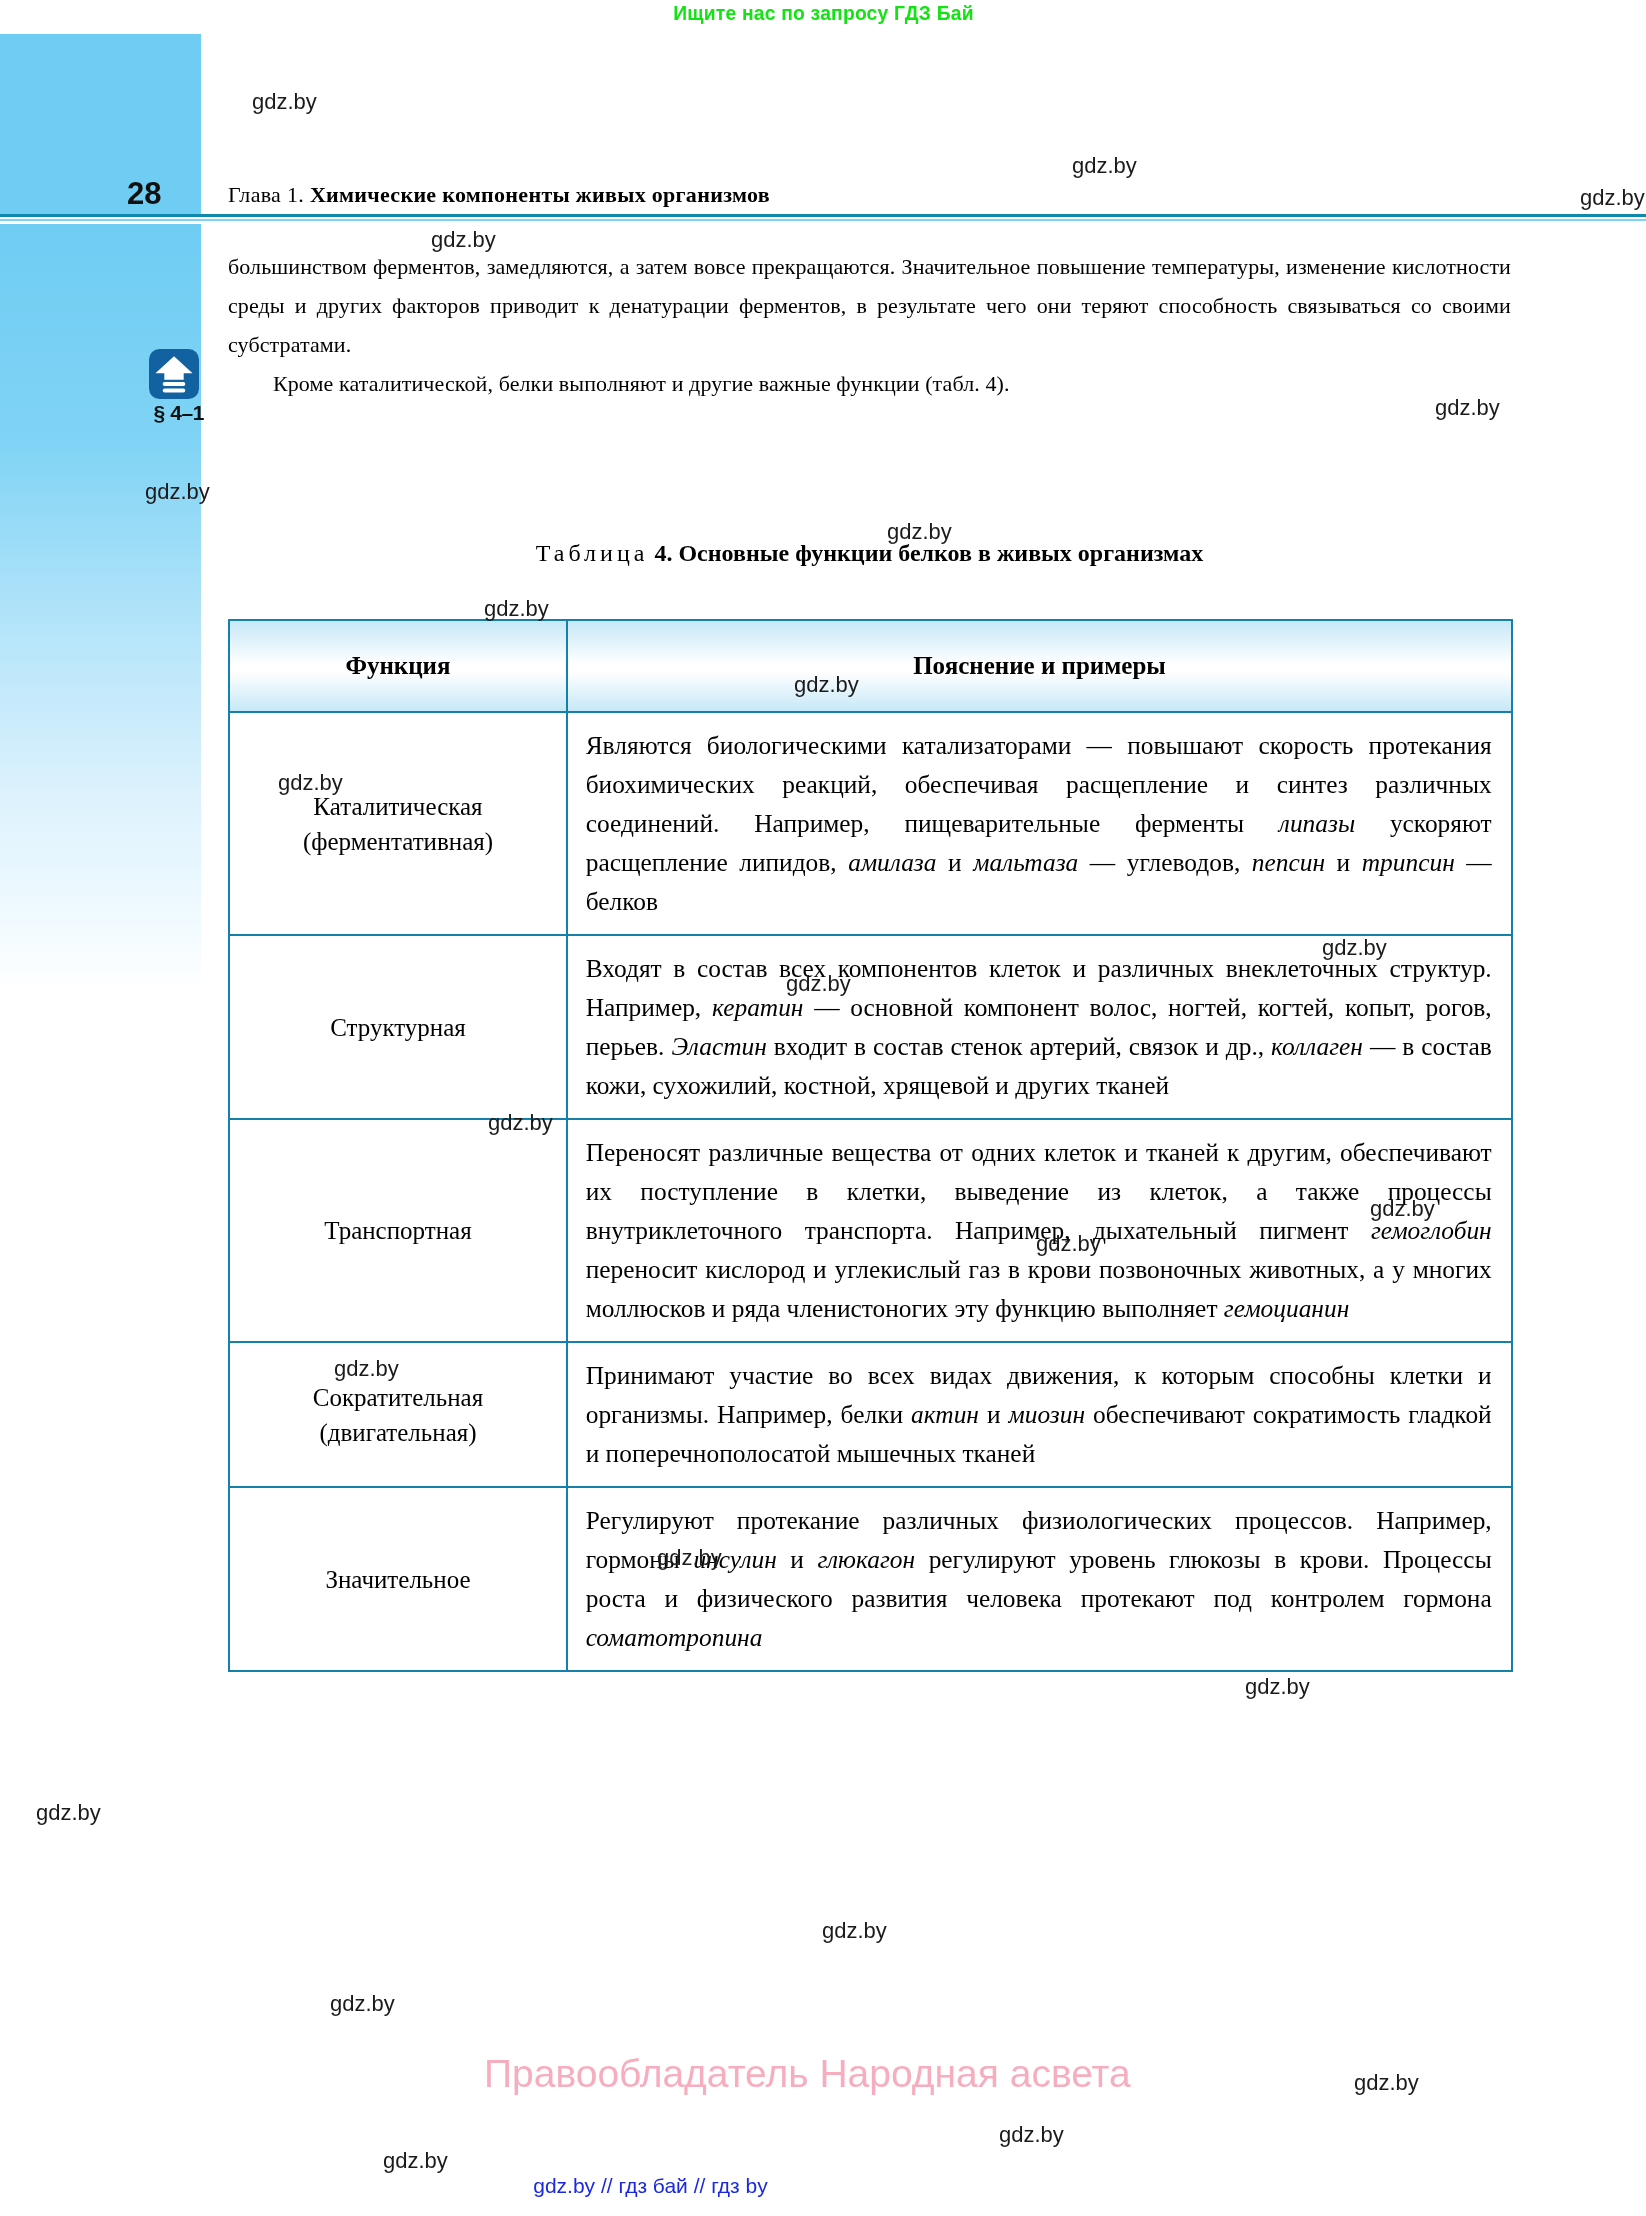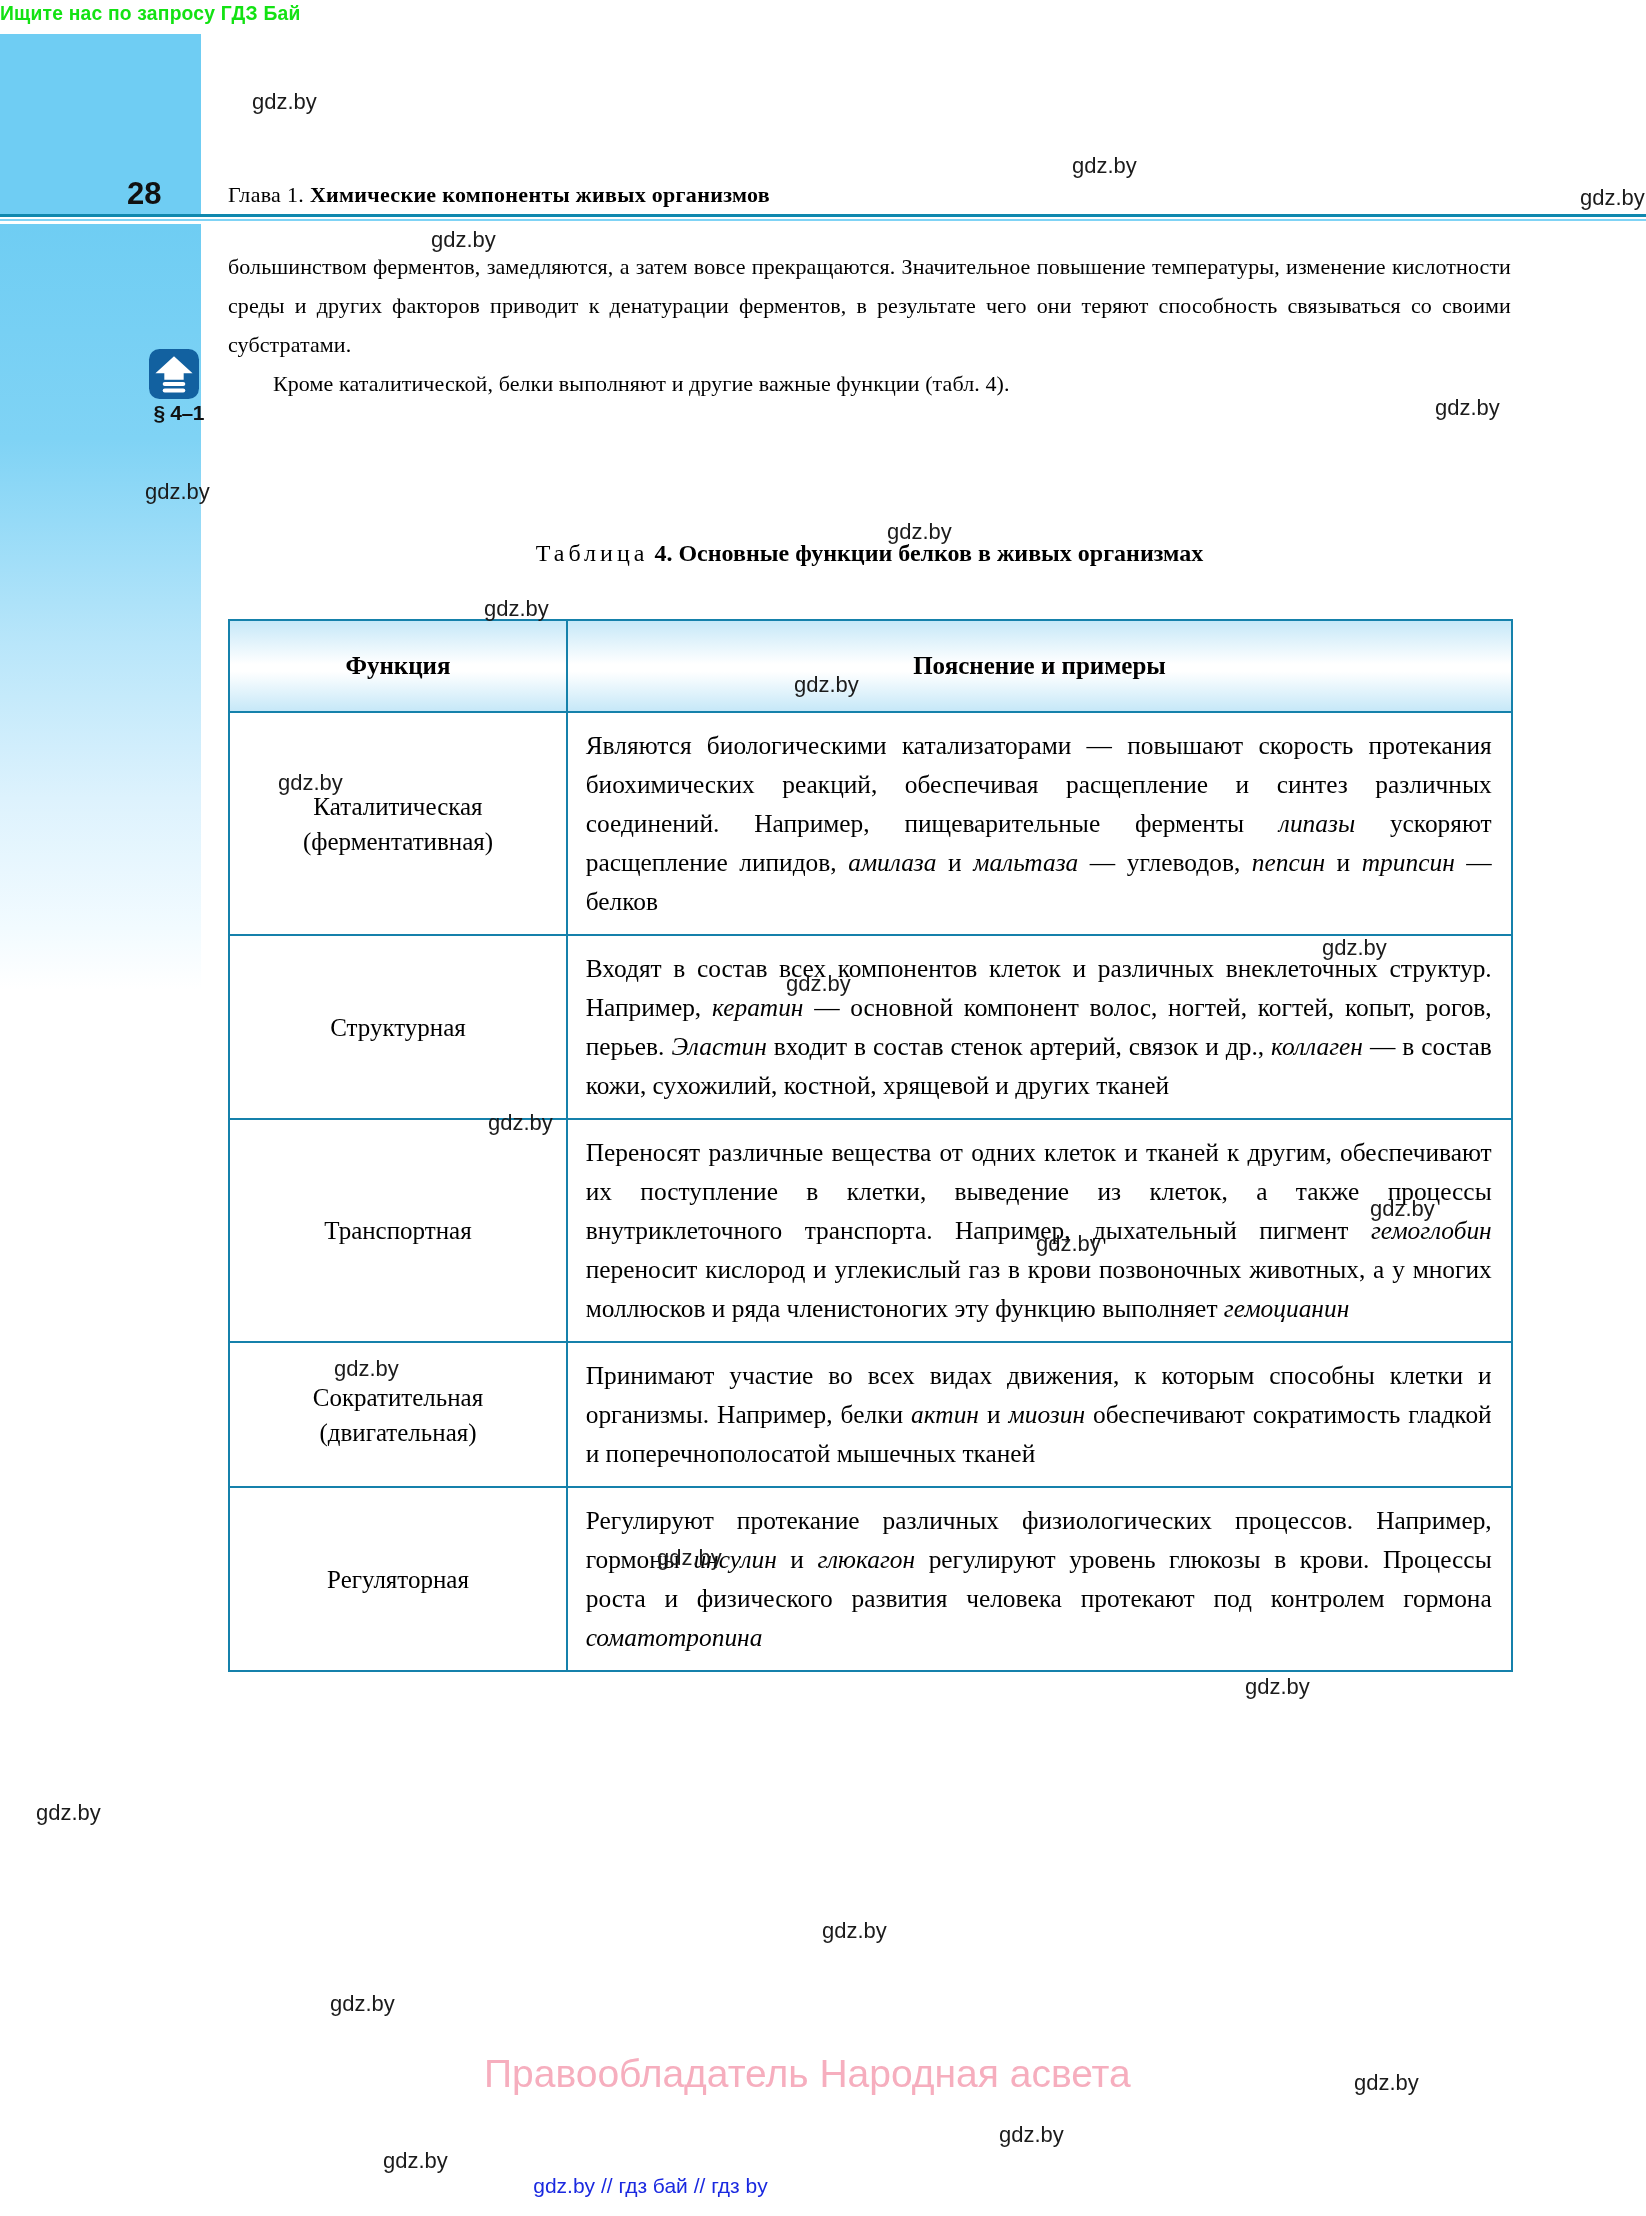--- a/index.html
+++ b/index.html
@@ -15,20 +15,21 @@
     font-family: "Liberation Serif", "DejaVu Serif", serif;
     color: #000000;
   }
 
   
   .promo-banner {
     position: absolute;
     top: 3.2px;
     left: 0;
     width: 1647px;
+    text-align: center;
     font-family: "Liberation Sans", sans-serif;
     font-weight: bold;
     font-size: 19.3px;
     color: #13e213;
     letter-spacing: 0.2px;
   }
 
   
   .side-bar-top {
     position: absolute;
@@ -270,21 +271,21 @@
       </tr>
       <tr>
         <td class="fn-name">Транспортная</td>
         <td class="fn-desc">Переносят различные вещества от одних клеток и тканей к другим, обеспечивают их поступление в клетки, выведение из клеток, а также процессы внутриклеточного транспорта. Например, дыхательный пигмент <em>гемоглобин</em> переносит кислород и углекислый газ в крови позвоночных животных, а у многих моллюсков и ряда членистоногих эту функцию выполняет <em>гемоцианин</em></td>
       </tr>
       <tr>
         <td class="fn-name">Сократительная<br>(двигательная)</td>
         <td class="fn-desc">Принимают участие во всех видах движения, к которым способны клетки и организмы. Например, белки <em>актин</em> и <em>миозин</em> обеспечивают сократимость гладкой и поперечнополосатой мышечных тканей</td>
       </tr>
       <tr>
-        <td class="fn-name">Регуляторная</td>
+        <td class="fn-name">Значительное</td>
         <td class="fn-desc">Регулируют протекание различных физиологических процессов. Например, гормоны <em>инсулин</em> и <em>глюкагон</em> регулируют уровень глюкозы в крови. Процессы роста и физического развития человека протекают под контролем гормона <em>соматотропина</em></td>
       </tr>
     </tbody>
 </table>
 
 <div class="copyright-wm" id="copyright-wm" style="left: 484px; top: 2052px; color: rgb(246, 174, 190);">Правообладатель Народная асвета</div>
 
 <div class="footer-links" style="color: rgb(26, 41, 224);">gdz.by  //  гдз бай  //  гдз by</div>
 
 <div id="watermark-layer">

